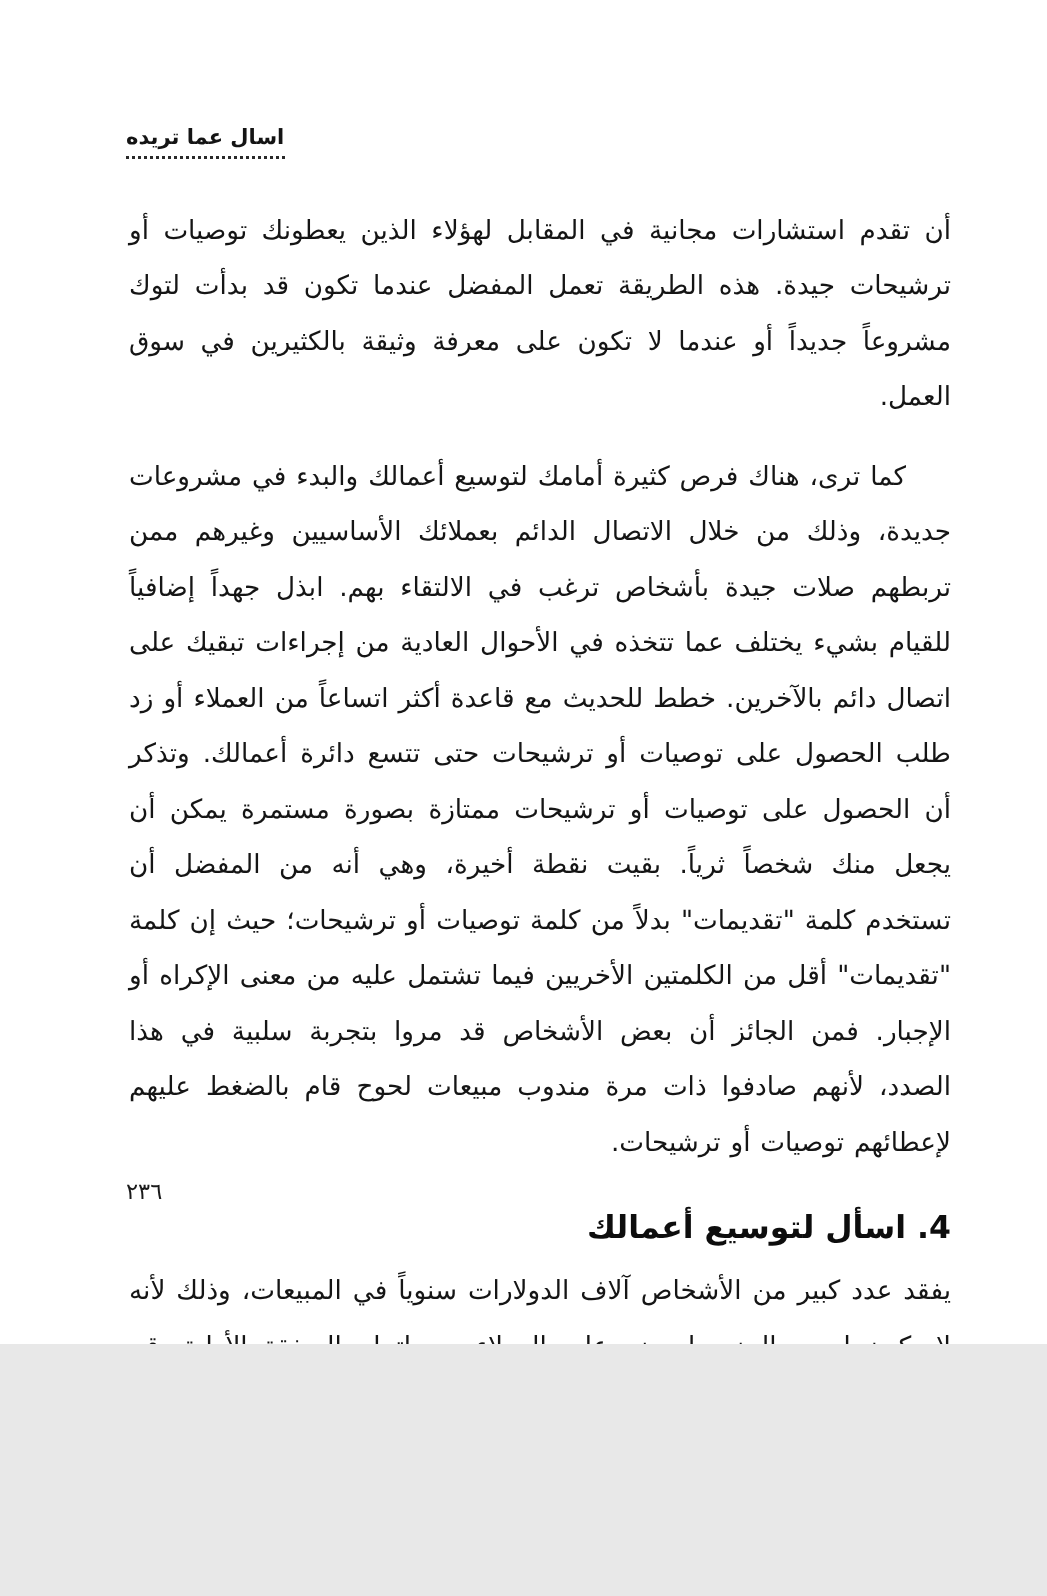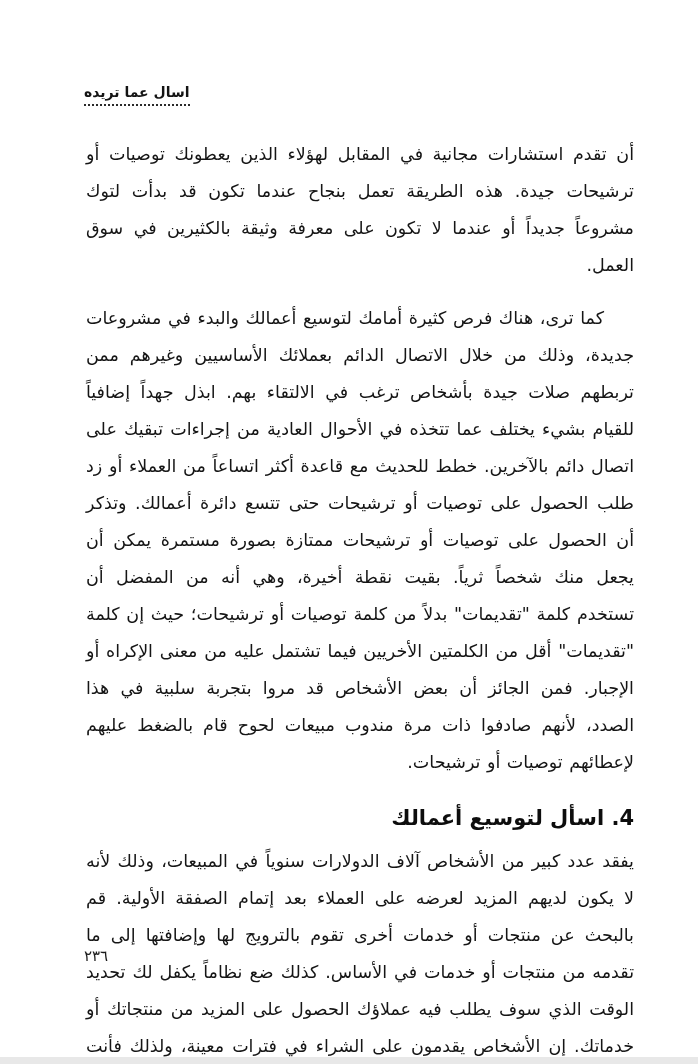--- a/index.html
+++ b/index.html
@@ -3,21 +3,21 @@
 <meta charset="utf-8">
 <style>
   html, body {
     margin: 0;
     padding: 0;
     background: #e8e8e8;
   }
   .page {
     position: relative;
     width: 698px;
-    height: 1057px;
+    height: 896px;
     margin: 0 auto;
     background: #ffffff;
     color: #121212;
     font-family: "DejaVu Sans", "Liberation Sans", sans-serif;
     direction: rtl;
     overflow: hidden;
     box-sizing: border-box;
   }
   .running-head {
     position: absolute;
@@ -70,21 +70,21 @@
 </style>
 </head>
 <body>
 
 <div class="page">
 
   <div class="running-head">اسال عما تريده</div>
 
   <div class="content">
 
-    <p class="body-para">أن تقدم استشارات مجانية في المقابل لهؤلاء الذين يعطونك توصيات أو ترشيحات جيدة. هذه الطريقة تعمل بنجاح عندما تكون قد بدأت لتوك مشروعاً جديداً أو عندما لا تكون على معرفة وثيقة بالكثيرين في سوق العمل.</p>
+    <p class="body-para">أن تقدم استشارات مجانية في المقابل لهؤلاء الذين يعطونك توصيات أو ترشيحات جيدة. هذه الطريقة تعمل المفضل عندما تكون قد بدأت لتوك مشروعاً جديداً أو عندما لا تكون على معرفة وثيقة بالكثيرين في سوق العمل.</p>
 
     <p class="body-para indented">كما ترى، هناك فرص كثيرة أمامك لتوسيع أعمالك والبدء في مشروعات جديدة، وذلك من خلال الاتصال الدائم بعملائك الأساسيين وغيرهم ممن تربطهم صلات جيدة بأشخاص ترغب في الالتقاء بهم. ابذل جهداً إضافياً للقيام بشيء يختلف عما تتخذه في الأحوال العادية من إجراءات تبقيك على اتصال دائم بالآخرين. خطط للحديث مع قاعدة أكثر اتساعاً من العملاء أو زد طلب الحصول على توصيات أو ترشيحات حتى تتسع دائرة أعمالك. وتذكر أن الحصول على توصيات أو ترشيحات ممتازة بصورة مستمرة يمكن أن يجعل منك شخصاً ثرياً. بقيت نقطة أخيرة، وهي أنه من المفضل أن تستخدم كلمة "تقديمات" بدلاً من كلمة توصيات أو ترشيحات؛ حيث إن كلمة "تقديمات" أقل من الكلمتين الأخريين فيما تشتمل عليه من معنى الإكراه أو الإجبار. فمن الجائز أن بعض الأشخاص قد مروا بتجربة سلبية في هذا الصدد، لأنهم صادفوا ذات مرة مندوب مبيعات لحوح قام بالضغط عليهم لإعطائهم توصيات أو ترشيحات.</p>
 
     <h2 class="section-heading">4. اسأل لتوسيع أعمالك</h2>
 
     <p class="body-para">يفقد عدد كبير من الأشخاص آلاف الدولارات سنوياً في المبيعات، وذلك لأنه لا يكون لديهم المزيد لعرضه على العملاء بعد إتمام الصفقة الأولية. قم بالبحث عن منتجات أو خدمات أخرى تقوم بالترويج لها وإضافتها إلى ما تقدمه من منتجات أو خدمات في الأساس. كذلك ضع نظاماً يكفل لك تحديد الوقت الذي سوف يطلب فيه عملاؤك الحصول على المزيد من منتجاتك أو خدماتك. إن الأشخاص يقدمون على الشراء في فترات معينة، ولذلك فأنت بحاجة إلى معرفة متى تحين هذه الفترات. وأبسط طريقة لتحديدها هي أن تسأل عملاءك عن التوقيت الذي يجب عليك فيه الاتصال بهم ليقوموا بإعادة الطلب لمنتجاتك أو خدماتك. إن إقناع عملائك الحاليين بشراء المزيد مما لديك أسهل في أغلب الأوقات من البحث عن عملاء جدد.</p>
 
   </div>
 
   <div class="page-number">٢٣٦</div>

